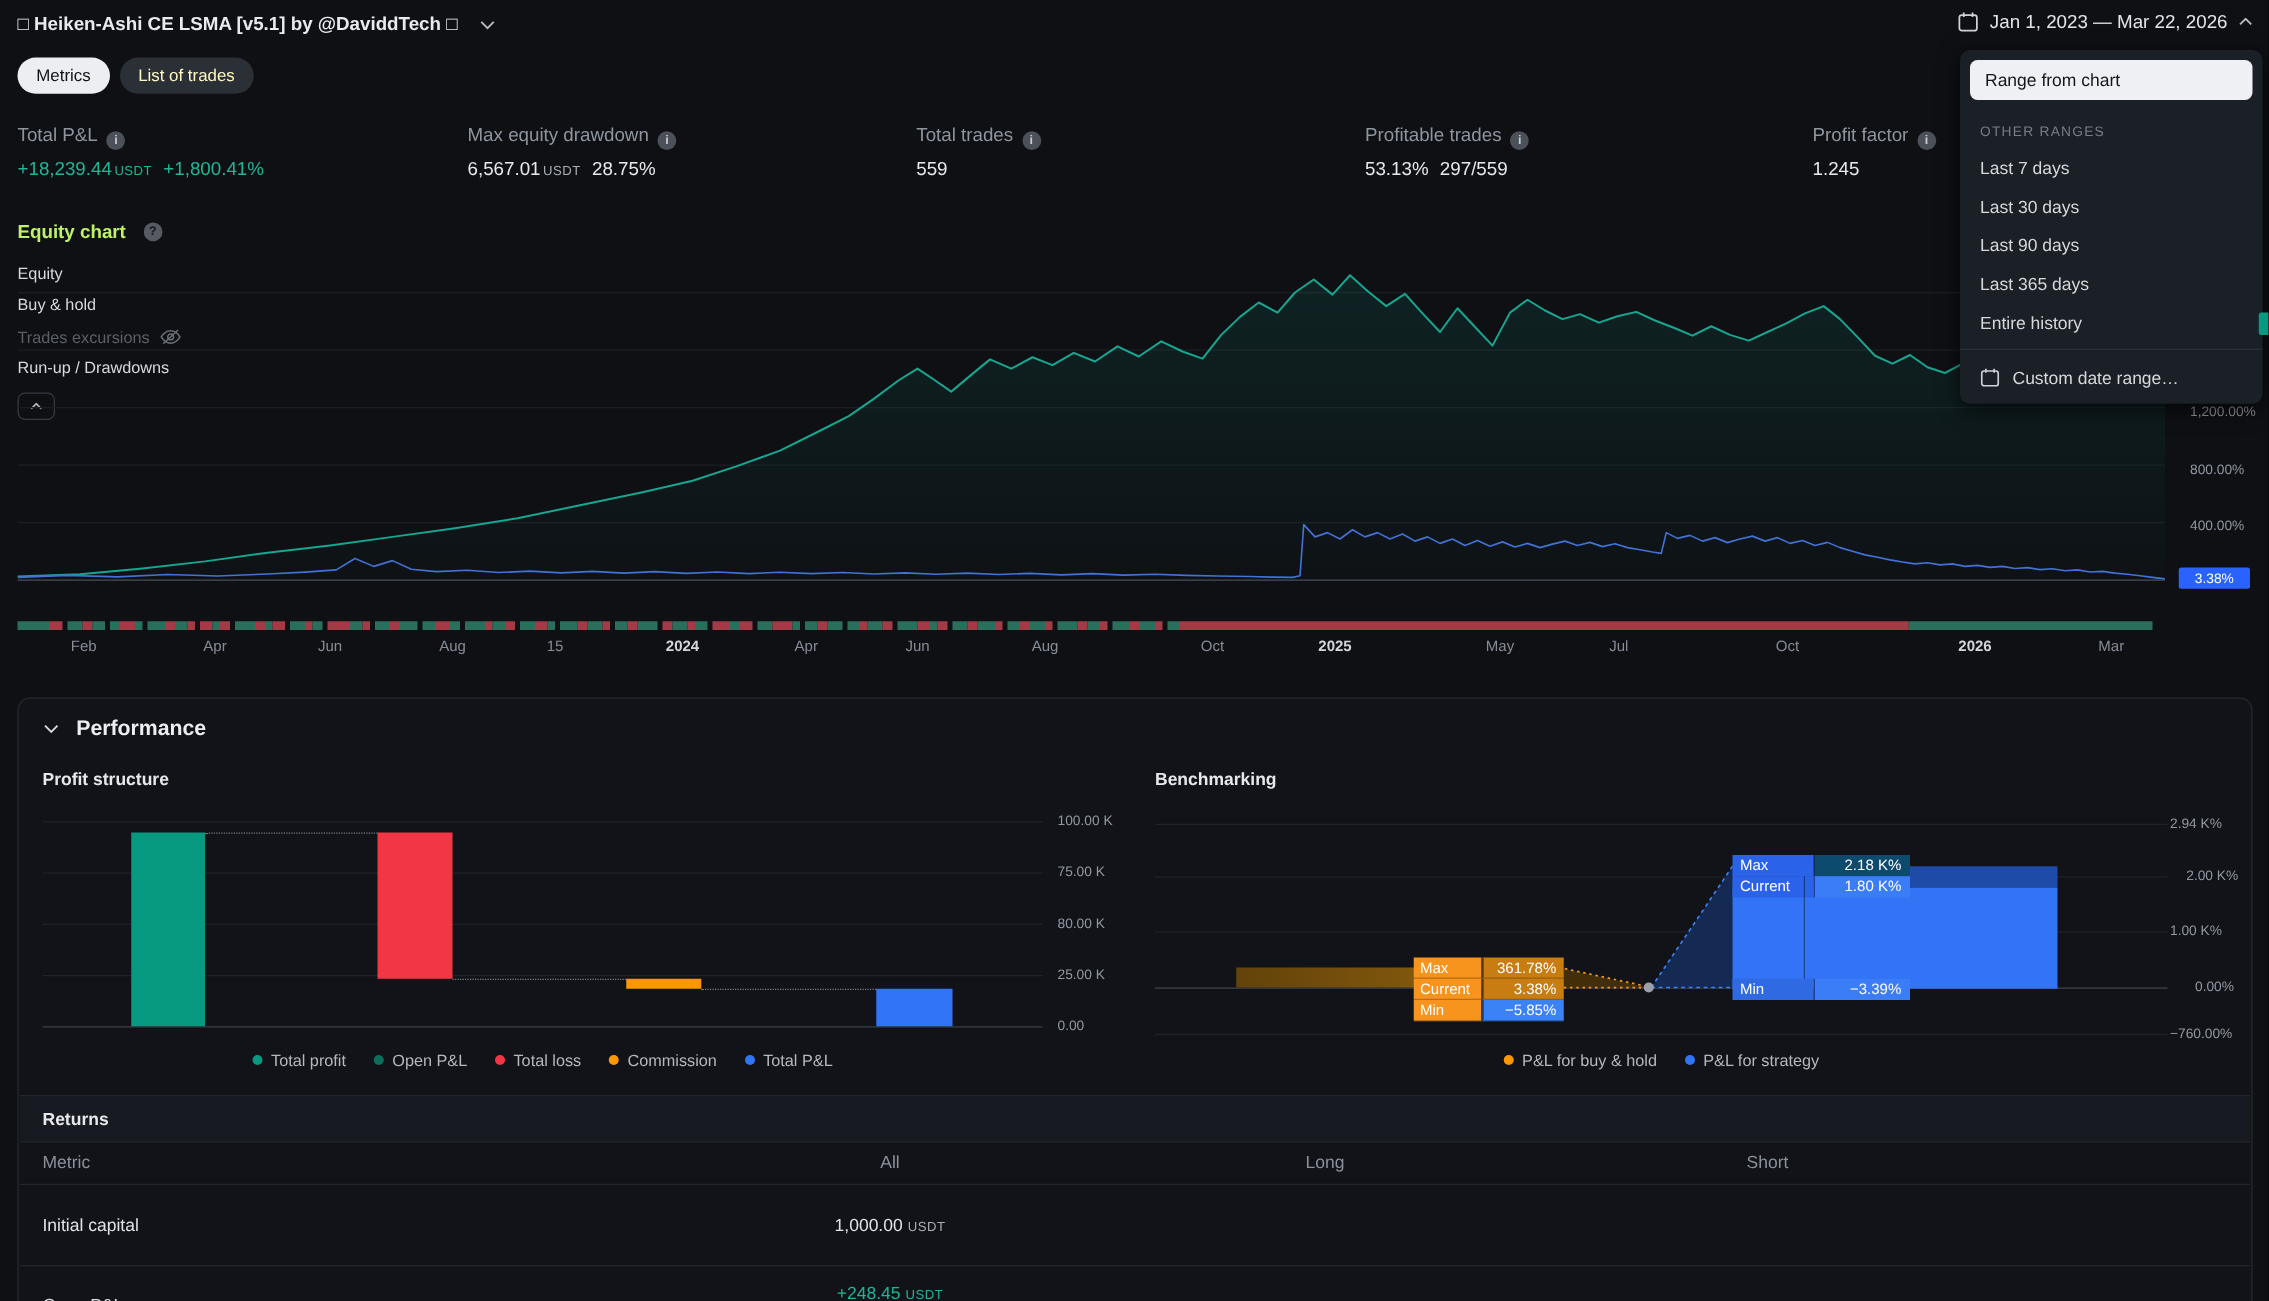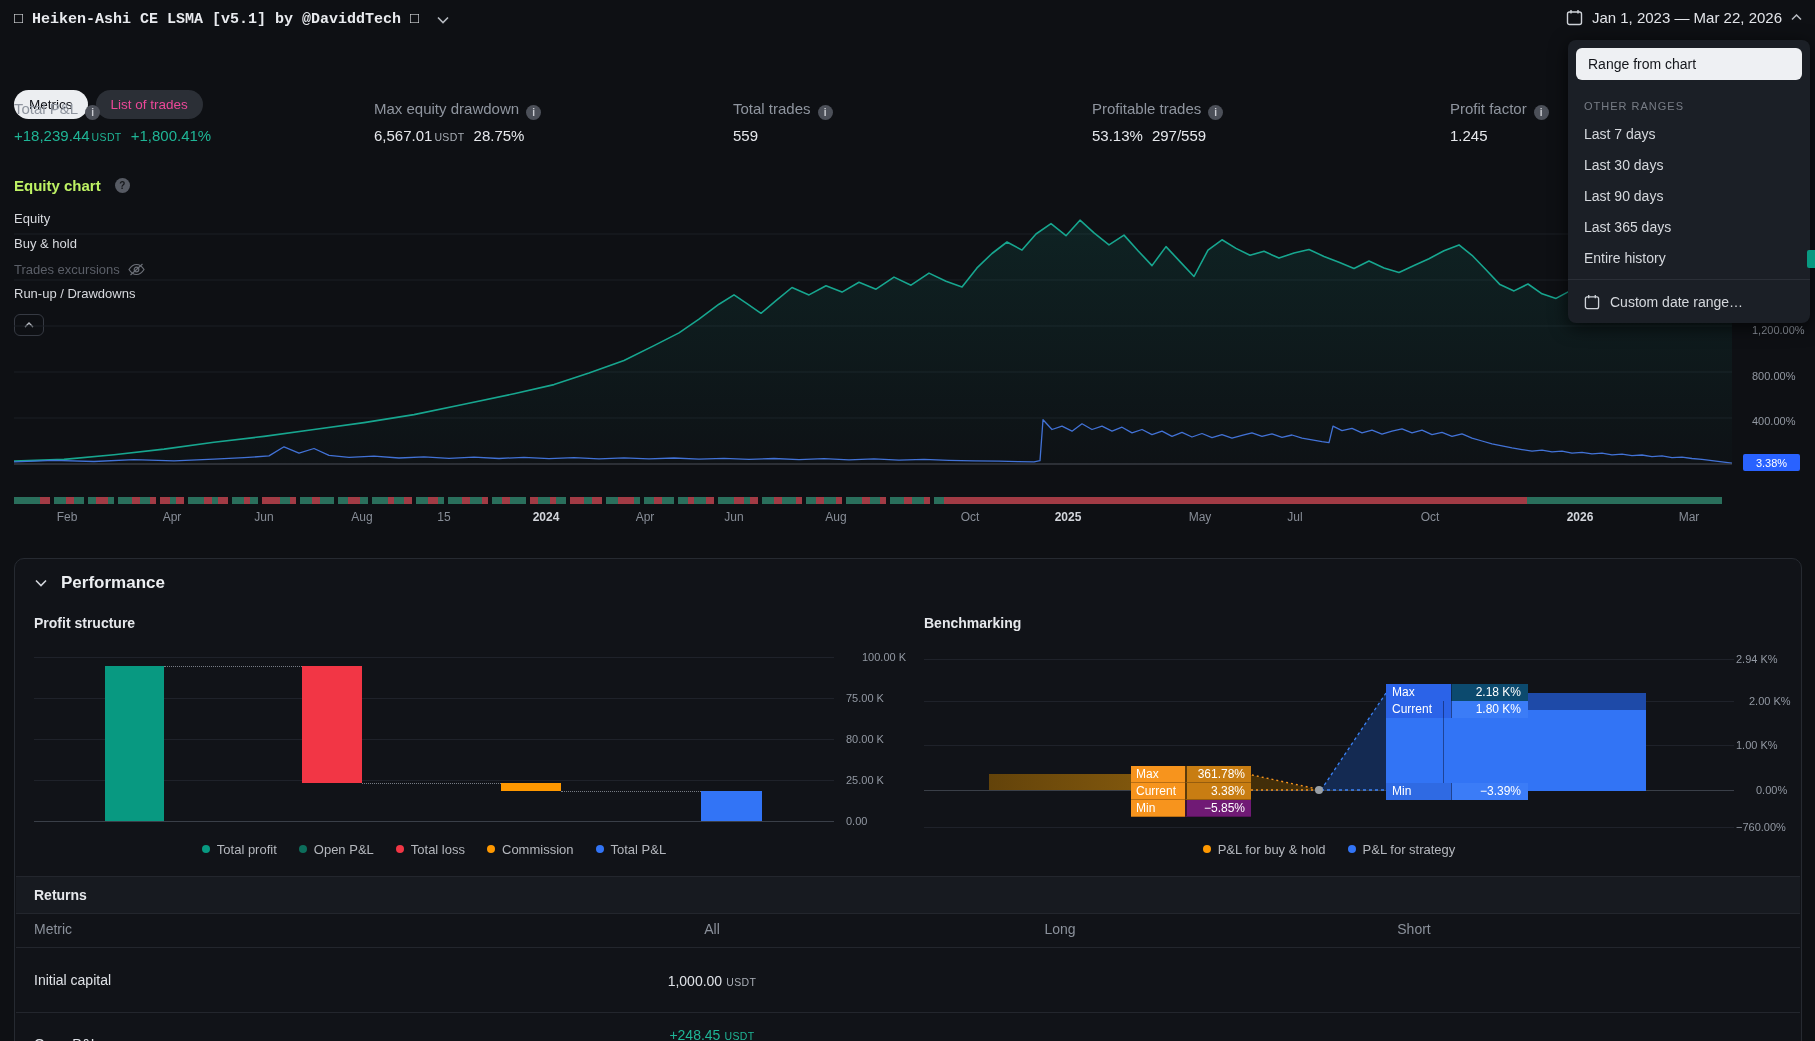--- a/index.html
+++ b/index.html
@@ -7,21 +7,21 @@
         font-family:"Liberation Sans","DejaVu Sans",sans-serif;color:#dfe2e7;}
   .abs{position:absolute;}
   .lbl{color:#8f959f;font-size:15px;}
   .val{color:#e6e8ec;font-size:15px;}
   .green{color:#1fb596;}
   .small-unit{font-size:10.5px;letter-spacing:.4px;}
   .info-ic{display:inline-flex;align-items:center;justify-content:center;width:15px;height:15px;border-radius:50%;
            background:#4c5059;color:#caccd2;font-size:10px;font-weight:bold;margin-left:7px;vertical-align:-2px;}
   .pill{display:inline-flex;align-items:center;height:29px;padding:0 15px;border-radius:15px;font-size:13.5px;cursor:pointer;}
   .pill.active{background:#eceef1;color:#101217;}
-  .pill.inactive{background:#2b2f36;color:#ec4899;margin-left:8px;margin-top:44px;}
+  .pill.inactive{background:#2b2f36;color:#fef9c3;margin-left:8px;}
   .legend-row{font-size:13px;color:#d7d9de;display:flex;align-items:center;gap:8px;}
   .legend-row.dim{color:#5b5f68;}
   .axis-lab{position:absolute;font-size:11px;color:#9298a2;transform:translateY(-50%);white-space:nowrap;}
   .xlab{position:absolute;font-size:12px;color:#878d97;transform:translateX(-50%);white-space:nowrap;}
   .xlab.bold{color:#d2d5db;font-weight:bold;}
   .card{position:absolute;left:14px;top:558px;width:1786px;height:560px;background:#111318;
         border:1px solid #262a31;border-radius:10px;}
   .sec-title{font-size:14px;font-weight:bold;color:#e6e8ec;}
   .chart-grid{position:absolute;left:0;height:1px;background:#1f222a;width:100%;}
   .dot{display:inline-block;width:8px;height:8px;border-radius:50%;}
@@ -34,21 +34,21 @@
   .dd-group{padding:12px 16px 6px;font-size:11px;letter-spacing:1px;color:#787d86;}
   .dd-item{height:31px;display:flex;align-items:center;padding:0 16px;font-size:14px;color:#d5d8dd;cursor:pointer;}
   .dd-div{height:1px;background:#2b2f37;margin:6px 0;}
   .tbl-border{position:absolute;left:1px;right:1px;height:1px;background:#23262d;}
 </style>
 </head>
 <body>
 
 <div id="page">
 
-  <div class="abs" style="left:14px;top:11px;display:flex;align-items:center;gap:18px;font-family:Liberation Mono, monospace;">
+  <div class="abs" style="left:14px;top:11px;display:flex;align-items:center;gap:18px;">
     <span style="font-size:15px;font-weight:bold;color:#e8eaee;">□ Heiken-Ashi CE LSMA [v5.1] by @DaviddTech □</span>
     <svg width="12" height="8" viewBox="0 0 12 8">
         <path d="M1 1.5 L6 6.5 L11 1.5" fill="none" stroke="#b6bac1" stroke-width="1.6"></path>
       </svg>
   </div>
 
   <div class="abs" style="right:13px;top:9px;display:flex;align-items:center;gap:9px;cursor:pointer;">
     <svg width="17" height="17" viewBox="0 0 17 17">
       <rect x="1.5" y="3" width="14" height="12.5" rx="2" fill="none" stroke="#cfd3d9" stroke-width="1.4"></rect>
       <line x1="5" y1="1" x2="5" y2="4.5" stroke="#cfd3d9" stroke-width="1.4"></line>
@@ -252,21 +252,21 @@
         <div style="position: absolute; left: 0px; top: 176px; width: 100%; height: 1px; background: rgb(58, 63, 72);"></div>
         <div style="position: absolute; left: 71px; top: 21.02px; width: 59px; height: 154.98px; background: rgb(8, 153, 129);"></div>
         <div style="position: absolute; left: 268px; top: 21.02px; width: 60px; height: 116.768px; background: rgb(242, 54, 69);"></div>
         <div style="position: absolute; left: 467px; top: 137.788px; width: 60px; height: 8.2984px; background: rgb(255, 152, 0);"></div>
         <div style="position: absolute; left: 667px; top: 146.086px; width: 61px; height: 29.9136px; background: rgb(50, 116, 246);"></div>
         <div style="position: absolute; left: 130px; top: 21.02px; width: 138px; height: 0px; border-top: 1px dotted rgb(118, 123, 132);"></div>
         <div style="position: absolute; left: 328px; top: 137.788px; width: 139px; height: 0px; border-top: 1px dotted rgb(118, 123, 132);"></div>
         <div style="position: absolute; left: 527px; top: 146.086px; width: 140px; height: 0px; border-top: 1px dotted rgb(118, 123, 132);"></div>
       </div>
     <div id="profit-axis" class="abs" style="left:831px;top:86px;width:70px;height:180px;">
-        <span class="axis-lab" style="top: 12px; left: 16px;">100.00 K</span>
+        <span class="axis-lab" style="top: 12px; left: 0px;">100.00 K</span>
         <span class="axis-lab" style="top: 53px; left: 0px;">75.00 K</span>
         <span class="axis-lab" style="top: 94px; left: 0px;">80.00 K</span>
         <span class="axis-lab" style="top: 135px; left: 0px;">25.00 K</span>
         <span class="axis-lab" style="top: 176px; left: 0px;">0.00</span>
       </div>
     <div id="profit-legend" class="abs" style="left:19px;top:280px;width:800px;text-align:center;"><span class="legend-item">
           <span class="dot" style="background: rgb(8, 153, 129);"></span>
           <span>Total profit</span>
         </span><span class="legend-item">
           <span class="dot" style="background: rgb(13, 110, 92);"></span>
@@ -306,21 +306,21 @@
           <div class="tt-row">
             <span style="width: 50px; background: rgb(247, 148, 29); padding: 0px 5px; border-bottom: 1px solid rgba(0, 0, 0, 0.25);">Max</span>
             <span style="width: 58px; background: rgb(200, 125, 18); padding: 0px 6px; text-align: right; border-left: 2px solid rgba(20, 16, 8, 0.6); border-bottom: 1px solid rgba(0, 0, 0, 0.25);">361.78%</span>
           </div>
           <div class="tt-row">
             <span style="width: 50px; background: rgb(247, 148, 29); padding: 0px 5px; border-bottom: 1px solid rgba(0, 0, 0, 0.25);">Current</span>
             <span style="width: 58px; background: rgb(200, 125, 18); padding: 0px 6px; text-align: right; border-left: 2px solid rgba(20, 16, 8, 0.6); border-bottom: 1px solid rgba(0, 0, 0, 0.25);">3.38%</span>
           </div>
           <div class="tt-row">
             <span style="width: 50px; background: rgb(247, 148, 29); padding: 0px 5px; border-bottom: 1px solid rgba(0, 0, 0, 0.25);">Min</span>
-            <span style="width: 58px; background: #701a75; padding: 0px 6px; text-align: right; border-left: 2px solid rgba(20, 16, 8, 0.6); border-bottom: 1px solid rgba(0, 0, 0, 0.25);">−5.85%</span>
+            <span style="width: 58px; background: #3b82f6; padding: 0px 6px; text-align: right; border-left: 2px solid rgba(20, 16, 8, 0.6); border-bottom: 1px solid rgba(0, 0, 0, 0.25);">−5.85%</span>
           </div>
         </div>
         <div style="position: absolute; left: 462px; top: 38.99px; width: 142px;">
           <div class="tt-row">
             <span style="width: 56px; background: rgb(43, 99, 232); padding: 0px 6px;">Max</span>
             <span style="width: 66px; background: #0c4a6e; padding: 0px 7px; text-align: right; border-left: 1px solid rgba(10, 20, 60, 0.55);">2.18 K%</span>
           </div>
           <div class="tt-row">
             <span style="width: 56px; background: rgb(43, 99, 232); padding: 0px 6px;">Current</span>
             <span style="width: 66px; background: rgb(59, 124, 247); padding: 0px 7px; text-align: right; border-left: 1px solid rgba(10, 20, 60, 0.55);">1.80 K%</span>

